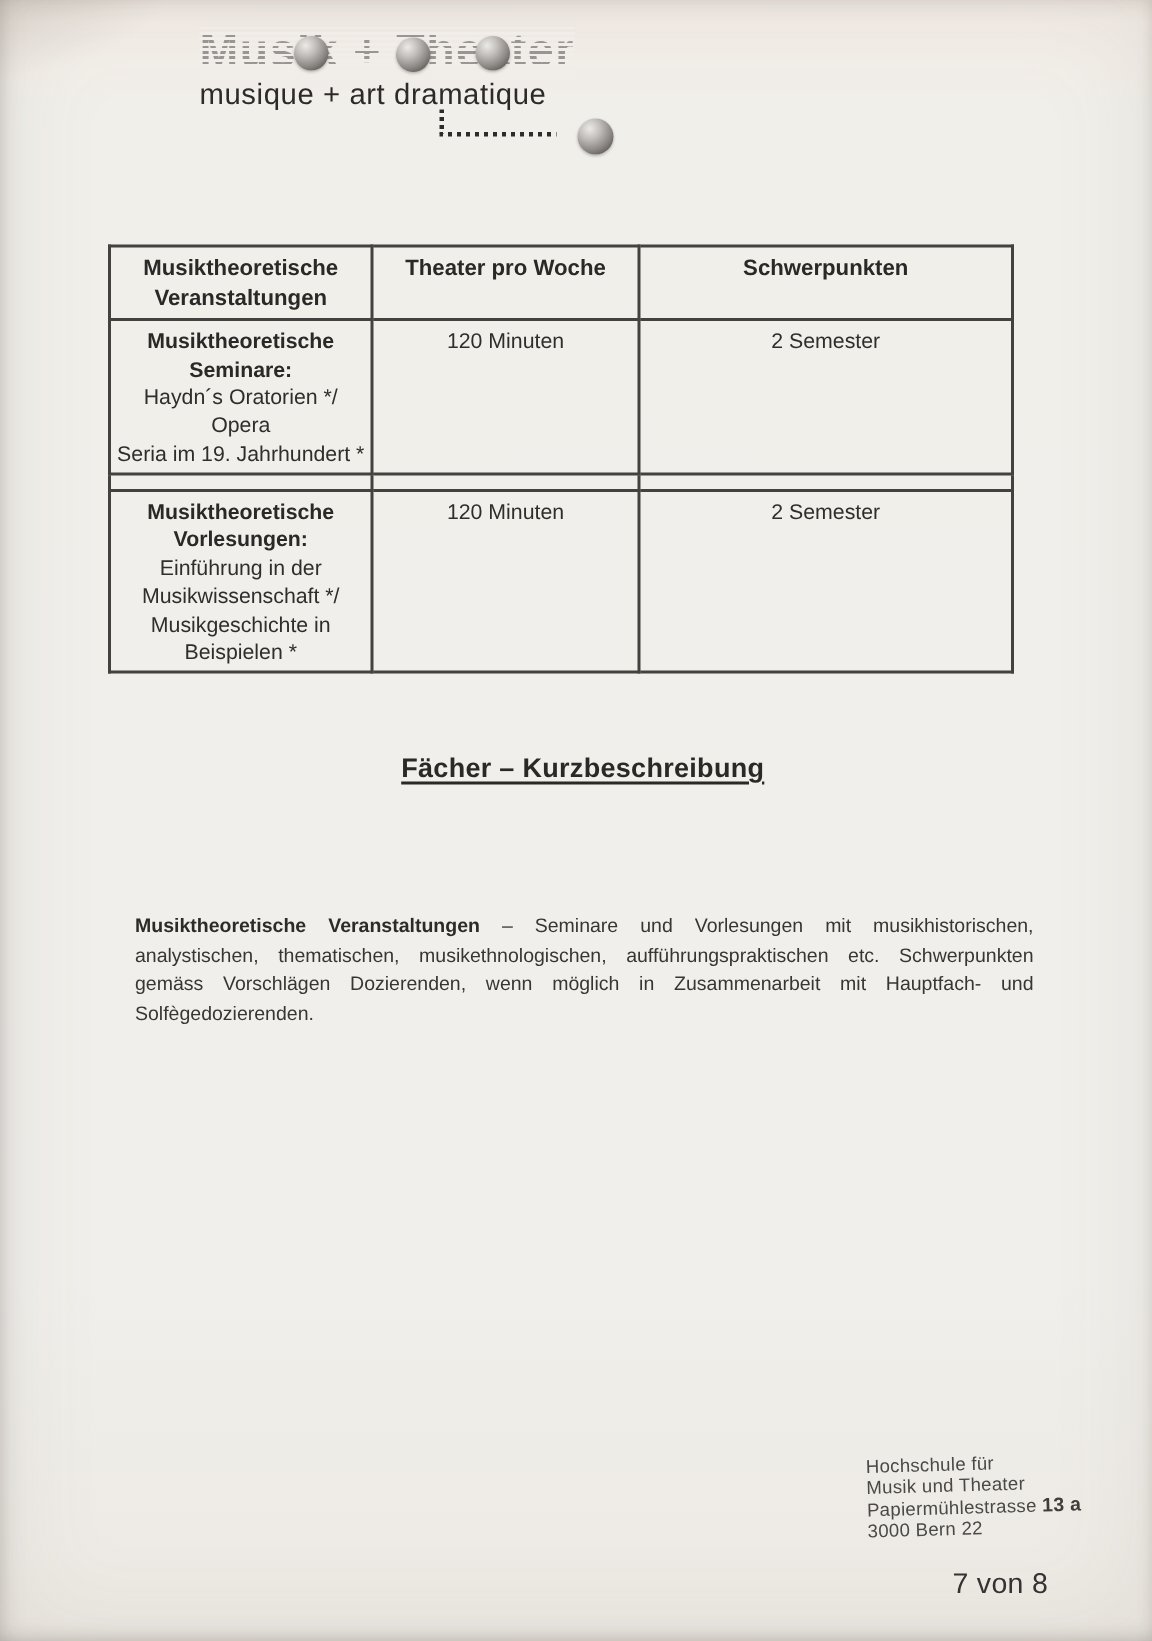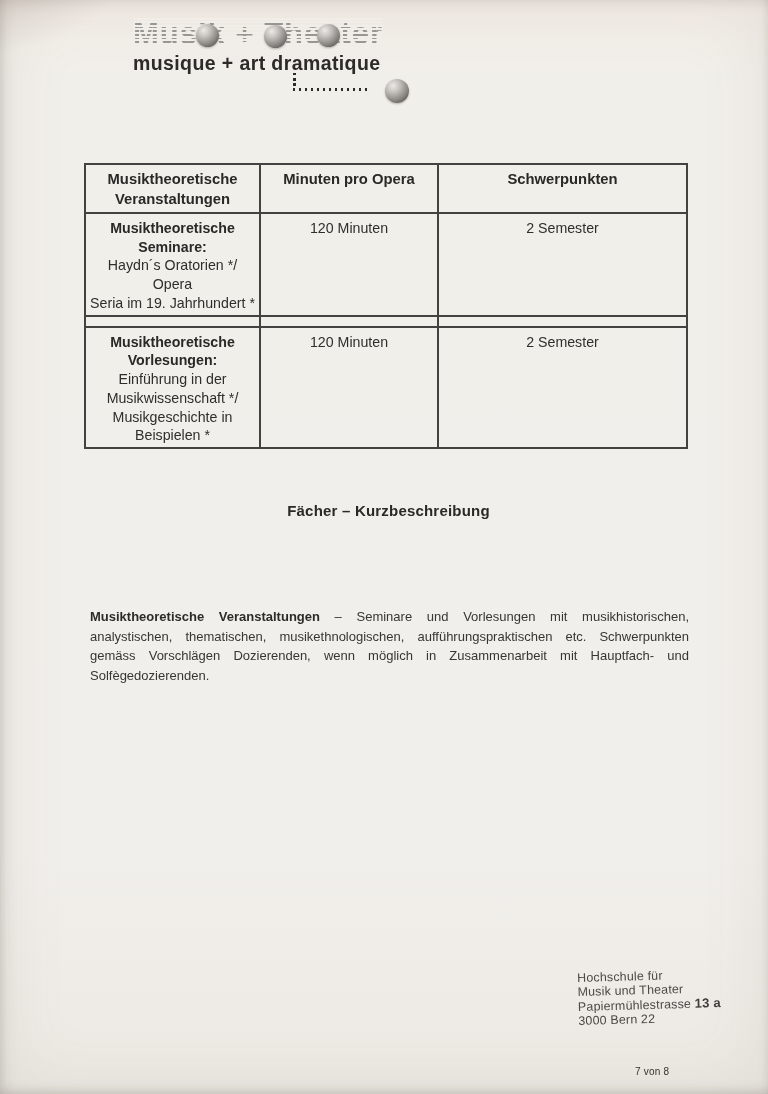--- a/index.html
+++ b/index.html
@@ -37,32 +37,32 @@
     position:absolute;border-radius:50%;
     background:radial-gradient(circle at 34% 28%, #eceae7 0%, #c2bfbb 30%, #8a8784 62%, #57544f 88%, #4a4743 100%);
     box-shadow:0 1px 2px rgba(70,64,56,.35);
     z-index:3;
   }
   .sphere-t1{left:63px;top:6px;width:23px;height:23px;}
   .sphere-t2{left:131px;top:7px;width:23px;height:23px;}
   .sphere-t3{left:184px;top:6px;width:23px;height:23px;}
   .logo-subtitle{
     margin-top:3px;
-    font-size:19.5px;font-weight:700;letter-spacing:.4px;color:#2c2b29;white-space:nowrap;
+    font-size:19.5px;font-weight:400;letter-spacing:.4px;color:#2c2b29;white-space:nowrap;
   }
   .logo-dots{position:absolute;left:160px;top:54px;width:150px;height:60px;}
   .dots-v{position:absolute;left:0;top:1px;width:2.6px;height:16px;
     background:repeating-linear-gradient(to bottom, #2d2c2a 0 2.4px, rgba(0,0,0,0) 2.4px 5.2px);}
   .dots-h{position:absolute;left:0;top:16px;width:78px;height:2.6px;
     background:repeating-linear-gradient(to right, #2d2c2a 0 2.4px, rgba(0,0,0,0) 2.4px 6px);}
   .sphere-dots{left:92px;top:7px;width:24px;height:24px;}
 
   
   .course-table{
-    position:absolute;left:84px;top:163px;width:602px;
+    position:absolute;left:72px;top:163px;width:602px;
     border-collapse:collapse;table-layout:fixed;
     font-size:14.2px;color:#2f2e2c;
   }
   .course-table th,.course-table td{
     border:2px solid #434240;
     vertical-align:top;text-align:center;
     padding:5px 4px 2px 4px;
     white-space:pre-line;
     line-height:1.32;
   }
@@ -73,42 +73,42 @@
   tr.r1 td{height:69px;}
   tr.r2 td{height:90px;}
 
   
   .footnote{
     position:absolute;left:90px;top:419px;
     font-size:14.2px;font-weight:700;color:#2c2b29;letter-spacing:.1px;
   }
   .section-heading{
     position:absolute;left:90px;top:502px;width:597px;
-    text-align:center;font-size:15px;font-weight:700;color:#2a2927;
-    text-underline-offset:3px;text-decoration-thickness:1.6px;
+    text-align:center;font-size:18px;font-weight:700;color:#2a2927;
+    text-decoration:underline;text-underline-offset:3px;text-decoration-thickness:1.6px;
     letter-spacing:.2px;
   }
   .body-par{
     position:absolute;left:90px;top:594px;width:599px;
     font-size:13px;line-height:19.6px;color:#373634;
     text-align:justify;text-align-last:left;
   }
   .body-par .lead{font-weight:700;color:#2c2b29;}
 
   
   .stamp{
     position:absolute;left:577px;top:971px;
     font-size:12.4px;line-height:14.4px;color:#4a4946;
     letter-spacing:.2px;transform:rotate(-1.6deg);transform-origin:left top;
     white-space:nowrap;
   }
   .stamp .num{font-weight:700;font-size:13px;color:#3e3d3a;}
   .page-number{
     position:absolute;left:635px;top:1046px;
-    font-size:10px;color:#343331;letter-spacing:.2px;margin-top:20px;
+    font-size:19px;color:#343331;letter-spacing:.2px;
   }
 </style>
 </head>
 <body>
 
 <div class="page">
 
   <div class="logo">
     <div class="logo-title">Musik + Theater</div>
     <span class="sphere sphere-t1"></span>
@@ -125,21 +125,21 @@
   <table class="course-table">
     <colgroup>
       <col style="width:175px">
         <col style="width:178px">
         <col style="width:249px">
     </colgroup>
     <thead>
       <tr class="hdr">
         <th>Musiktheoretische
 Veranstaltungen</th>
-        <th>Minuten pro Opera</th>
+        <th>Theater pro Woche</th>
         <th>Schwerpunkten</th>
       </tr>
     </thead>
     <tbody>
       <tr class="r1">
         <td><span class="row-head">Musiktheoretische
 Seminare:</span><br><span>Haydn´s Oratorien */  Opera
 Seria im 19. Jahrhundert *</span></td>
         <td>120 Minuten</td>
         <td>2 Semester</td>

